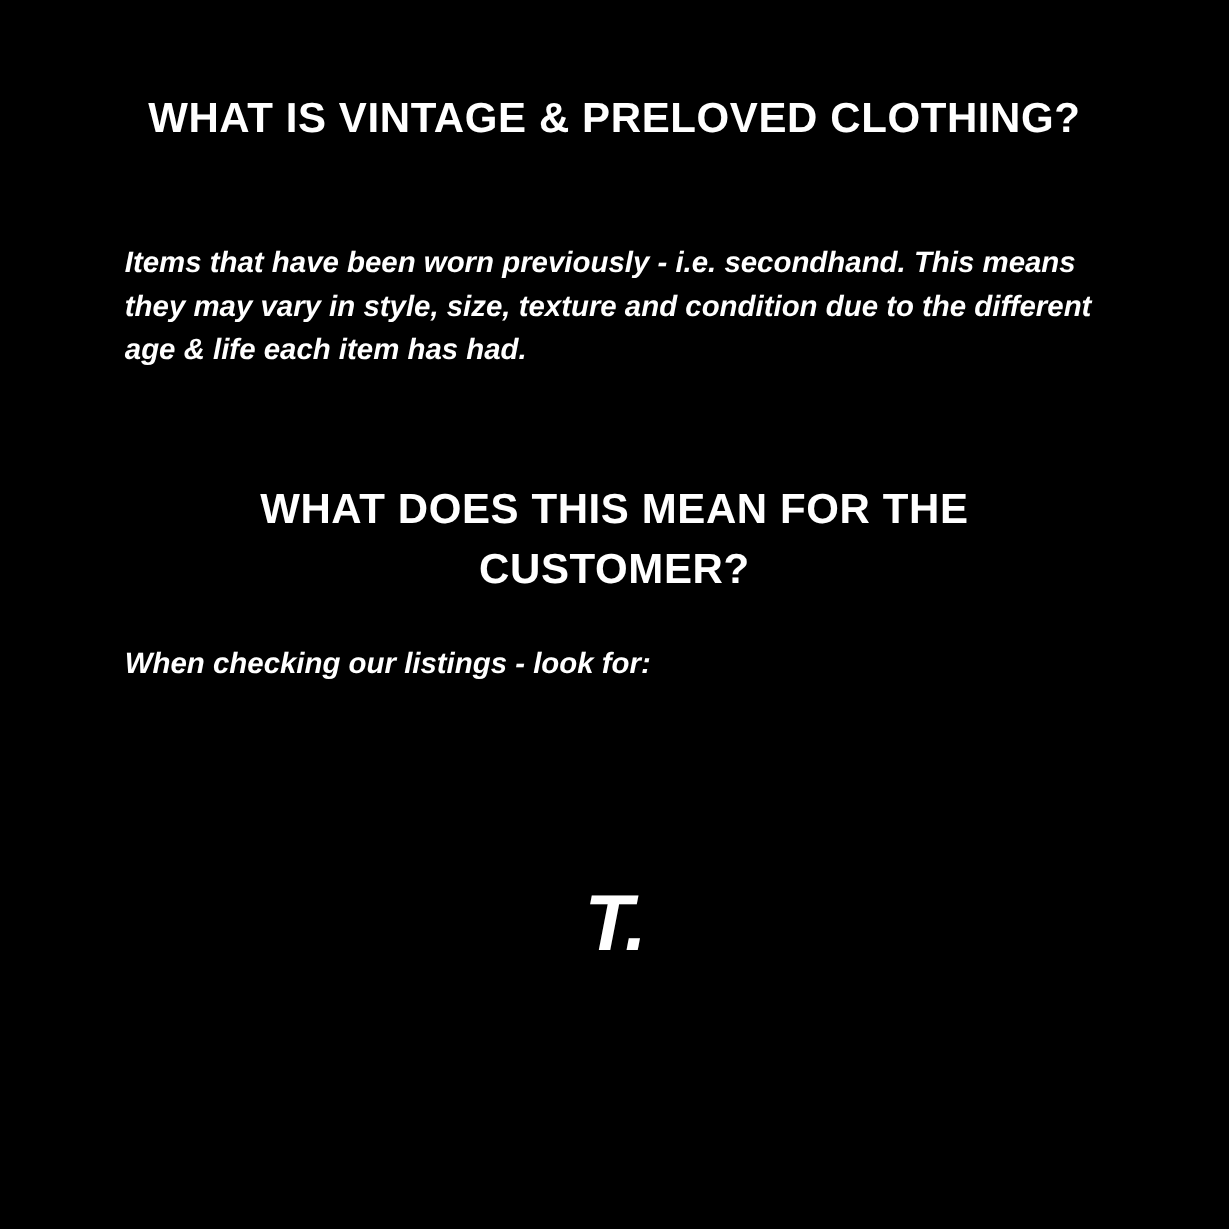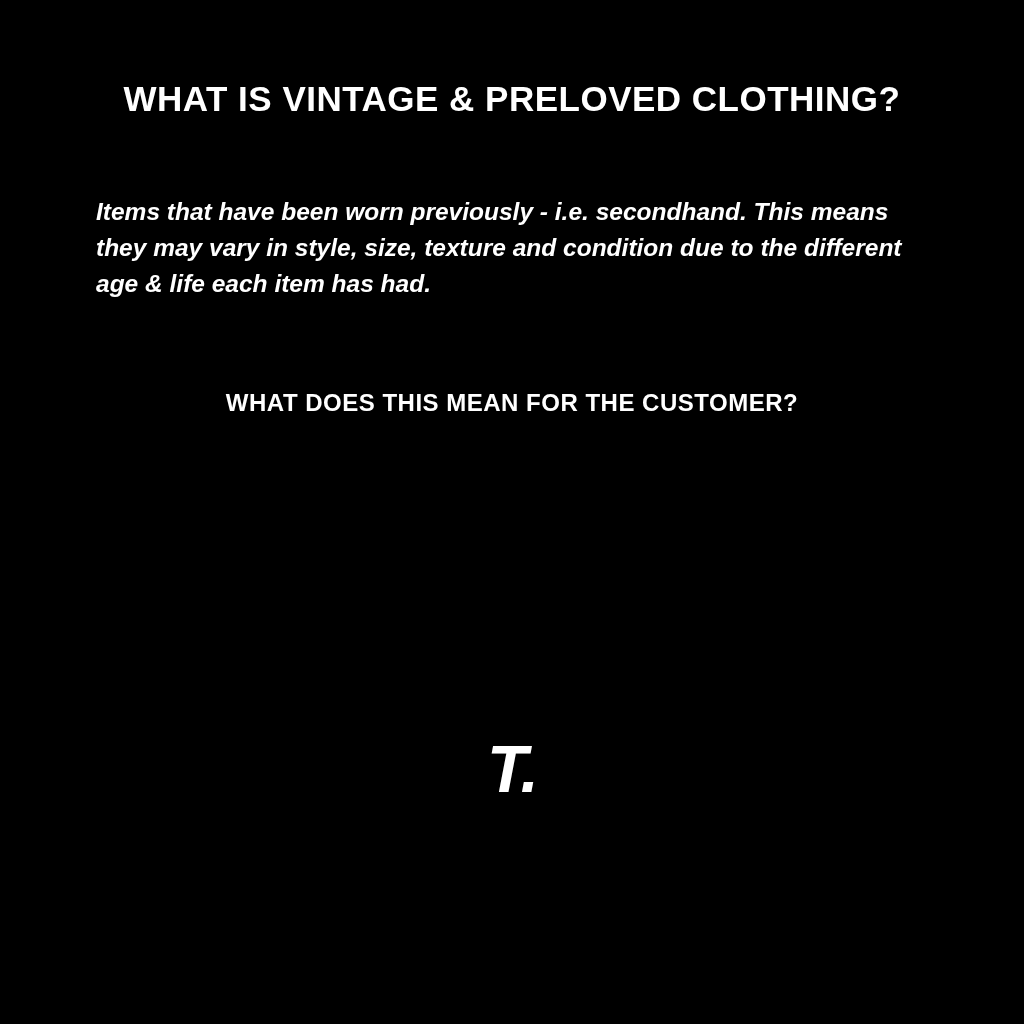--- a/index.html
+++ b/index.html
@@ -28,33 +28,33 @@
     letter-spacing: 0.5px;
     color: #ffffff;
   }
   .h-main {
     font-size: 35px;
     line-height: 42px;
     margin: 0;
     padding: 78px 60px 0 60px;
   }
   .h-second {
-    font-size: 24px;
+    font-size: 35px;
     line-height: 50px;
-    margin: 0;
+    margin: 6px;
     padding: 0 120px;
   }
   .body-text {
     font-style: italic;
     font-weight: bold;
     font-size: 24.5px;
     line-height: 36px;
     color: #ffffff;
     padding: 0 96px 0 96px;
-    margin: 0;
+    margin: 8px;
   }
   .block-1 {
     padding-top: 74px;
   }
   .block-2-wrap {
     padding-top: 76px;
   }
   .block-3 {
     padding-top: 62px;
   }
@@ -100,19 +100,20 @@
 
   <h1 class="heading h-main">WHAT IS VINTAGE &amp; PRELOVED CLOTHING?</h1>
 
   <p class="body-text block-1">Items that have been worn previously - i.e. secondhand. This means they may vary in style, size, texture and condition due to the different age &amp; life each item has had.</p>
 
   <div class="block-2-wrap">
     <h2 class="heading h-second">WHAT DOES THIS MEAN FOR THE CUSTOMER?</h2>
   </div>
 
 
+  <p class="body-text block-4">When checking our listings - look for:</p>
 
 
   <div class="logo">
     <span class="logo-mark">T.</span>
   </div>
 
 </div>
 
 </body></html>

